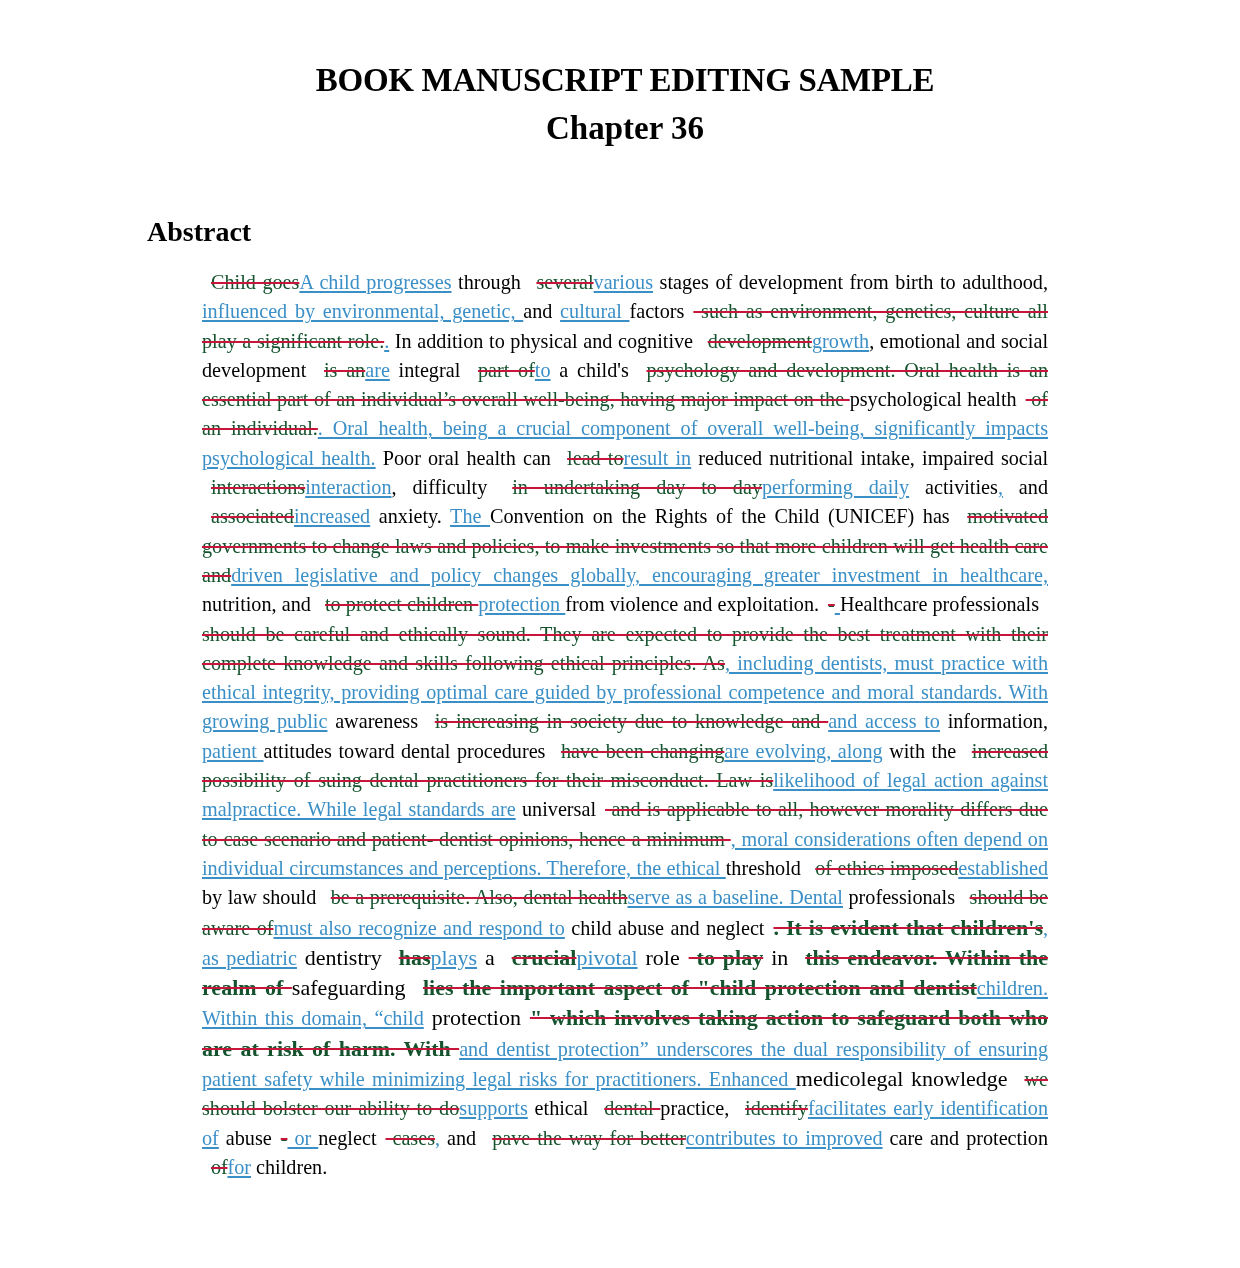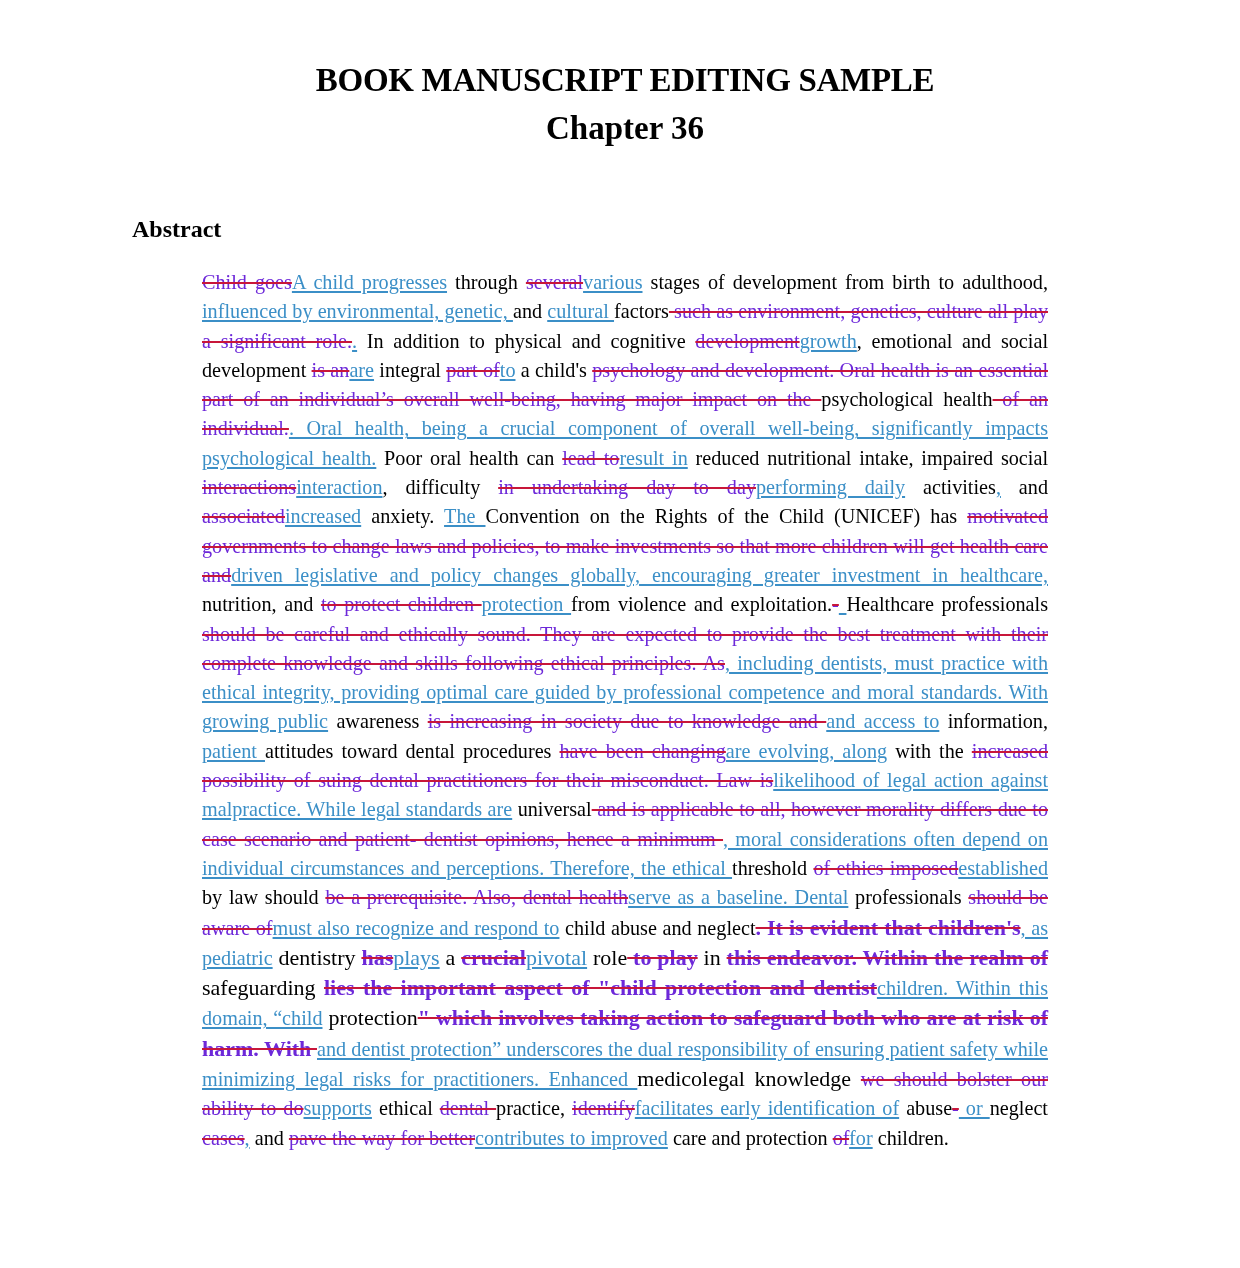--- a/index.html
+++ b/index.html
@@ -2,26 +2,26 @@
 <html><head>
 <meta charset="utf-8">
 <style>
   html, body { margin: 0; padding: 0; background: #ffffff; }
   body { width: 1240px; height: 1268px; overflow: hidden; position: relative;
          font-family: "Liberation Serif", "DejaVu Serif", serif; color: #000; }
   .title { position: absolute; left: 0; width: 1250px; top: 58px; text-align: center;
            font-weight: bold; font-size: 33px; letter-spacing: -0.3px; line-height: 44px; }
   .subtitle { position: absolute; left: 0; width: 1250px; top: 106px; text-align: center;
               font-weight: bold; font-size: 33px; line-height: 44px; }
-  .section { position: absolute; left: 132px; top: 216px; font-weight: bold; font-size: 24px; }
+  .section { position: absolute; left: 147px; top: 216px; font-weight: bold; font-size: 28px; }
   .abstract { position: absolute; left: 202px; top: 268px; width: 846px;
               font-size: 20.2px; line-height: 29.3px; text-align: justify; }
   .ins { color: #3b8fc7; text-decoration: underline; text-decoration-color: #3b8fc7;
          text-underline-offset: 2px; margin-top: 44px; }
-  .del { color: #6d28d9; text-decoration: line-through; text-decoration-color: #c8163a; }
+  .del { color: #14532d; text-decoration: line-through; text-decoration-color: #c8163a; margin-left: 9px; }
   .b { font-weight: bold; }
   .lg { font-size: 22px; }
 </style>
 </head>
 <body>
 
 <div class="title">BOOK MANUSCRIPT EDITING SAMPLE</div>
 <div class="subtitle">Chapter 36</div>
 <div class="section">Abstract</div>
 <div class="abstract" id="abstract"><span class="del">Child goes</span><span class="ins">A child progresses</span><span> through </span><span class="del">several</span><span class="ins">various</span><span> stages of development from birth to adulthood, </span><span class="ins">influenced by environmental, genetic, </span><span>and </span><span class="ins">cultural </span><span>factors</span><span class="del"> such as environment, genetics, culture all play a significant role.</span><span class="ins">.</span><span> In addition to physical and cognitive </span><span class="del">development</span><span class="ins">growth</span><span>, emotional and social development </span><span class="del">is an</span><span class="ins">are</span><span> integral </span><span class="del">part of</span><span class="ins">to</span><span> a child's </span><span class="del">psychology and development. Oral health is an essential part of an individual’s overall well-being, having major impact on the </span><span>psychological health</span><span class="del"> of an individual.</span><span class="ins">. Oral health, being a crucial component of overall well-being, significantly impacts psychological health.</span><span> Poor oral health can </span><span class="del">lead to</span><span class="ins">result in</span><span> reduced nutritional intake, impaired social </span><span class="del">interactions</span><span class="ins">interaction</span><span>, difficulty </span><span class="del">in undertaking day to day</span><span class="ins">performing daily</span><span> activities</span><span class="ins">,</span><span> and </span><span class="del">associated</span><span class="ins">increased</span><span> anxiety. </span><span class="ins">The </span><span>Convention on the Rights of the Child (UNICEF) has </span><span class="del">motivated governments to change laws and policies, to make investments so that more children will get health care and</span><span class="ins">driven legislative and policy changes globally, encouraging greater investment in healthcare,</span><span> nutrition, and </span><span class="del">to protect children </span><span class="ins">protection </span><span>from violence and exploitation.</span><span class="del">-</span><span class="ins"> </span><span>Healthcare professionals</span><span class="del"> should be careful and ethically sound. They are expected to provide the best treatment with their complete knowledge and skills following ethical principles. As</span><span class="ins">, including dentists, must practice with ethical integrity, providing optimal care guided by professional competence and moral standards. With growing public</span><span> awareness </span><span class="del">is increasing in society due to knowledge and </span><span class="ins">and access to</span><span> information, </span><span class="ins">patient </span><span>attitudes toward dental procedures </span><span class="del">have been changing</span><span class="ins">are evolving, along</span><span> with the </span><span class="del">increased possibility of suing dental practitioners for their misconduct. Law is</span><span class="ins">likelihood of legal action against malpractice. While legal standards are</span><span> universal</span><span class="del"> and is applicable to all, however morality differs due to case scenario and patient- dentist opinions, hence a minimum </span><span class="ins">, moral considerations often depend on individual circumstances and perceptions. Therefore, the ethical </span><span>threshold </span><span class="del">of ethics imposed</span><span class="ins">established</span><span> by law should </span><span class="del">be a prerequisite. Also, dental health</span><span class="ins">serve as a baseline. Dental</span><span> professionals </span><span class="del">should be aware of</span><span class="ins">must also recognize and respond to</span><span> child abuse and neglect</span><span class="del b lg">. It is evident that children's</span><span class="ins">, as pediatric</span><span class="lg"> dentistry </span><span class="del b lg">has</span><span class="ins lg">plays</span><span class="lg"> a </span><span class="del b lg">crucial</span><span class="ins lg">pivotal</span><span class="lg"> role</span><span class="del b lg"> to play</span><span class="lg"> in </span><span class="del b lg">this endeavor. Within the realm of </span><span class="lg">safeguarding </span><span class="del b lg">lies the important aspect of "child protection and dentist</span><span class="ins">children. Within this domain, “child</span><span class="lg"> protection</span><span class="del b lg">" which involves taking action to safeguard both who are at risk of harm. With </span><span class="ins"> and dentist protection” underscores the dual responsibility of ensuring patient safety while minimizing legal risks for practitioners. Enhanced </span><span class="lg">medicolegal knowledge </span><span class="del">we should bolster our ability to do</span><span class="ins">supports</span><span> ethical </span><span class="del">dental </span><span>practice, </span><span class="del">identify</span><span class="ins">facilitates early identification of</span><span> abuse</span><span class="del">-</span><span class="ins"> or </span><span>neglect</span><span class="del"> cases</span><span class="ins">,</span><span> and </span><span class="del">pave the way for better</span><span class="ins">contributes to improved</span><span> care and protection </span><span class="del">of</span><span class="ins">for</span><span> children.</span></div>

